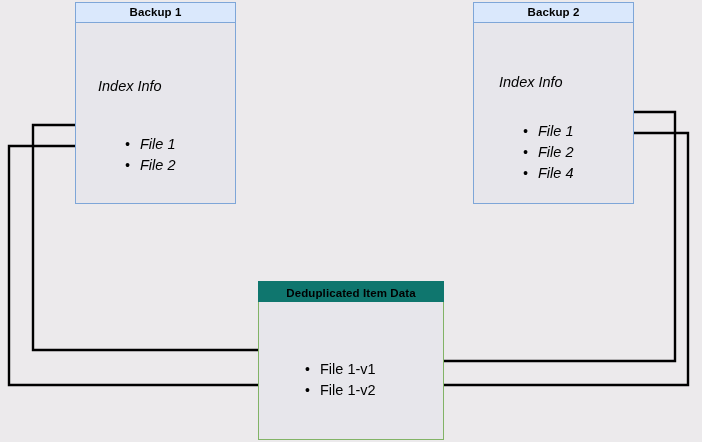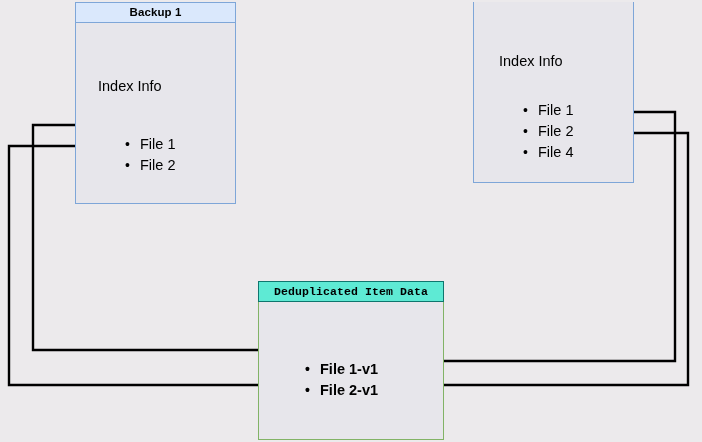--- a/index.html
+++ b/index.html
@@ -51,27 +51,27 @@
   }
 
   
   .node-blue > .node-header {
     background: #dae8fc;
     border: 1px solid #7ea6d8;
   }
   .node-blue > .node-body {
     border: 1px solid #7ea6d8;
     border-top: none;
+    font-style: italic;
   }
 
   
   .node-green > .node-header {
-    background: #5eead4;
-    border: 1px solid #0f766e;
-    font-family: Liberation Mono, monospace;
+    background: #0f766e;
+    border: 3px solid #0f766e;
   }
   .node-green > .node-body {
     border: 1px solid #82b366;
     border-top: none;
   }
 
   .index-label {
     position: absolute;
     font-size: 14.5px;
     color: #000;
@@ -129,33 +129,34 @@
     <div class="node-body" style="height:181px;">
       <div class="index-label" style="left:22px; top:55px;">Index Info</div>
       <ul class="file-list" style="left:49px; top:111px;">
         <li>File 1</li>
         <li>File 2</li>
       </ul>
     </div>
   </div>
 
   <div class="node node-blue" style="left:473px; top:2px; width:161px; height:202px;">
+    <div class="node-header">Backup 2</div>
     <div class="node-body" style="height:181px;">
       <div class="index-label" style="left:25px; top:51px;">Index Info</div>
       <ul class="file-list" style="left:49px; top:98px;">
         <li>File 1</li>
         <li>File 2</li>
         <li>File 4</li>
       </ul>
     </div>
   </div>
 
   <div class="node node-green" style="left:258px; top:281px; width:186px; height:159px;">
     <div class="node-header">Deduplicated Item Data</div>
-    <div class="node-body" style="height:138px;font-weight:bold;">
+    <div class="node-body" style="height:138px;">
       <ul class="file-list" style="left:46px; top:57px;">
         <li>File 1-v1</li>
-        <li>File 2-v1</li>
+        <li>File 1-v2</li>
       </ul>
     </div>
   </div>
 
 </div>
 
 </body></html>

